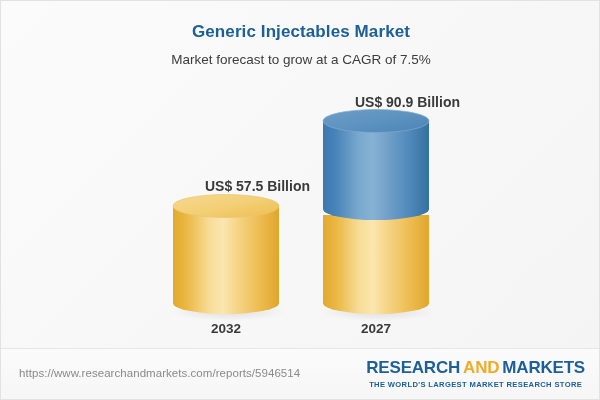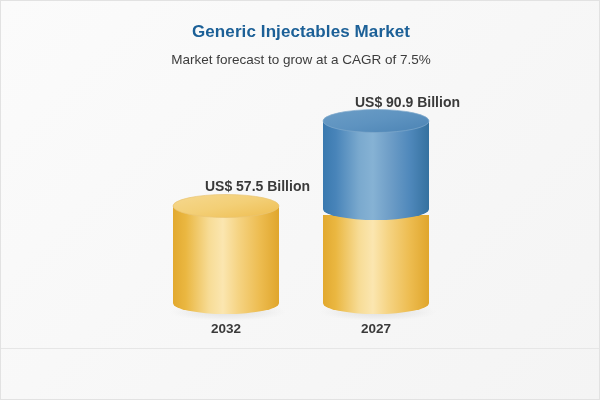--- a/index.html
+++ b/index.html
@@ -228,14 +228,22 @@
         <ellipse cx="80" cy="120" rx="53" ry="11.5" fill="url(#gBTop2)"></ellipse>
         <ellipse cx="80" cy="120" rx="53" ry="11.5" fill="none" stroke="#7fa9cb" stroke-width="0.7"></ellipse>
       </svg>
 
       <div class="bar-cat">2027</div>
     </div>
 
   </div>
 
   <div id="footer-divider"></div>
+  <div id="footer">
+    <div id="footer-url">https://www.researchandmarkets.com/reports/5946514</div>
+
+    <div id="logo">
+      <div id="logo-main"><span class="logo-blue">RESEARCH</span><span class="logo-gold" style="margin:0 3px;">AND</span><span class="logo-blue">MARKETS</span></div>
+      <div id="logo-tag">THE WORLD'S LARGEST MARKET RESEARCH STORE</div>
+    </div>
+  </div>
 
 </div>
 
 </body></html>

